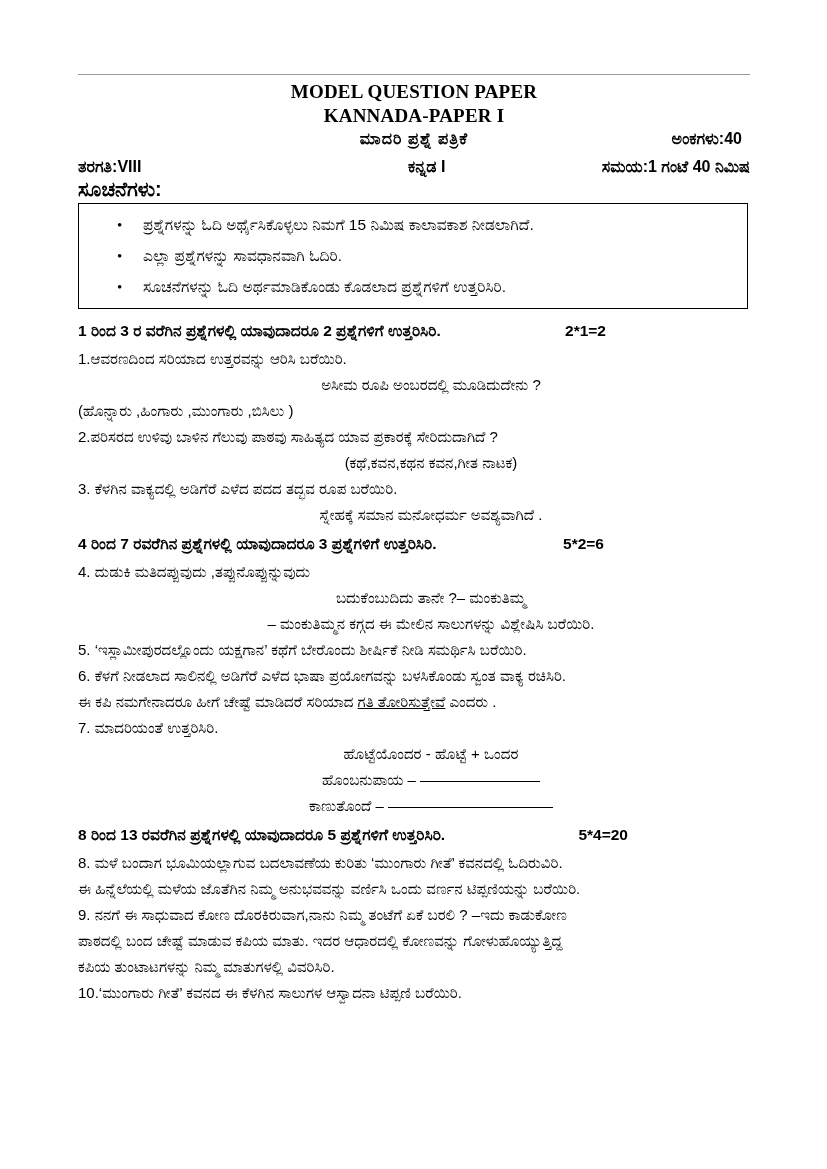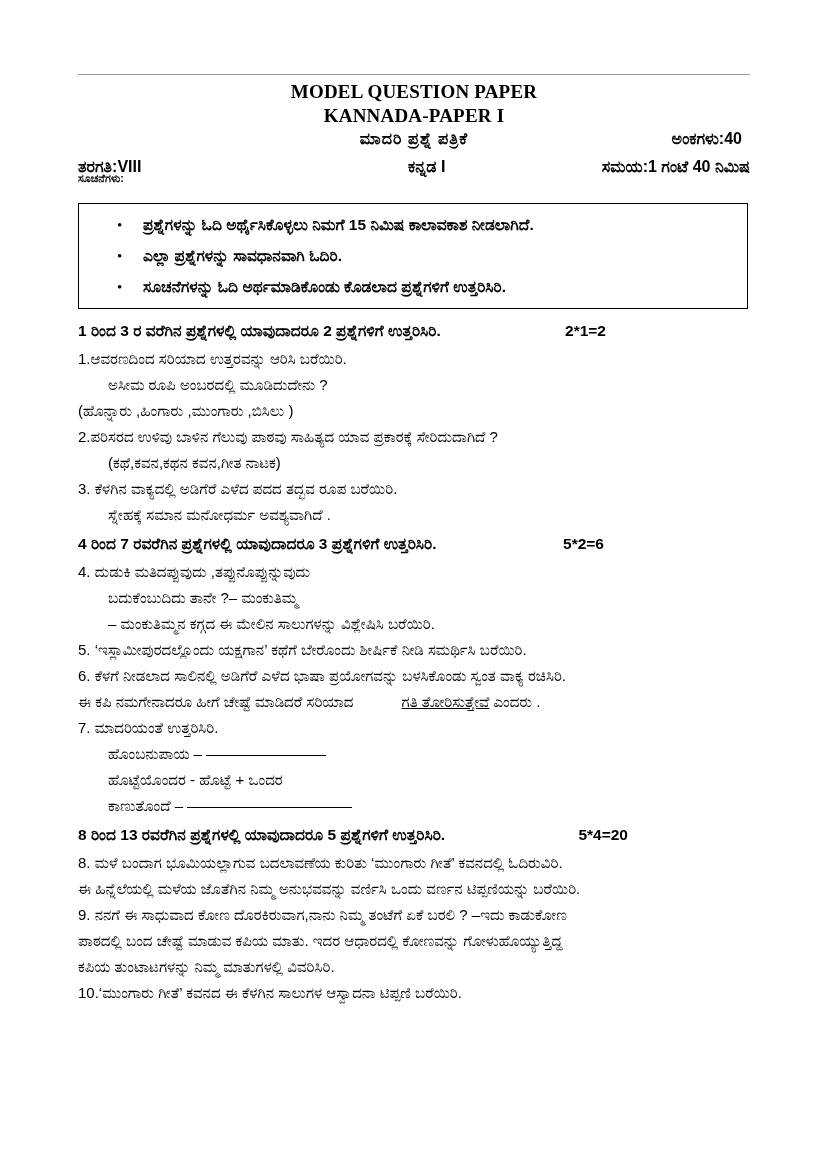--- a/index.html
+++ b/index.html
@@ -79,24 +79,24 @@
     top: 0;
   }
   .kan-right2 {
     position: absolute;
     right: 0;
     top: 0;
   }
   .instructions-label {
     position: absolute;
     left: 78px;
-    top: 172px;
-    font-family: "Liberation Sans", sans-serif;
-    font-weight: bold;
-    font-size: 11px;
+    top: 178px;
+    font-family: "Liberation Sans", sans-serif;
+    font-weight: bold;
+    font-size: 20px;
   }
   .inst-box {
     position: absolute;
     left: 78px;
     top: 203px;
     width: 670px;
     border: 1px solid #000;
     box-sizing: border-box;
     padding: 10px 8px 10px 8px;
   }
@@ -109,21 +109,21 @@
   .bullet {
     width: 12px;
     min-width: 12px;
     margin-left: 30px;
     margin-right: 14px;
     font-size: 15px;
     line-height: 22px;
   }
   .inst-text {
     font-family: "Liberation Sans", sans-serif;
-    font-weight: bold;
+    font-weight: normal;
     font-size: 15.5px;
     line-height: 22px;
   }
   .content {
     position: absolute;
     left: 78px;
     top: 314px;
     width: 676px;
   }
   .section-head {
@@ -142,22 +142,22 @@
   .section-head.sec2 .marks { right: 150px; }
   .section-head.sec3 .marks { right: 126px; }
   .q {
     font-family: "Liberation Sans", sans-serif;
     font-size: 15px;
     line-height: 25px;
     margin: 1px 0 0 0;
   }
   .q.i1 { margin-left: 0px; }
   .q.i2 { }
-  .q.i3 { margin-left: 30px; }
-  .u { text-decoration: underline; margin-left: 44px; }
+  .q.i3 { margin-left: 30px; text-align: center; }
+  .u { text-decoration: underline; }
   .dash-line {
     display: inline-block;
     border-bottom: 1px solid #000;
     height: 0;
     vertical-align: middle;
   }
 </style>
 </head>
 <body>
 
@@ -220,25 +220,25 @@
 
     <div class="q i1">4. ದುಡುಕಿ ಮತಿದಪ್ಪುವುದು ,ತಪ್ಪುನೊಪ್ಪುನ್ನುವುದು</div>
     <div class="q i3">ಬದುಕೆಂಬುದಿದು ತಾನೇ ?– ಮಂಕುತಿಮ್ಮ</div>
     <div class="q i3">– ಮಂಕುತಿಮ್ಮನ ಕಗ್ಗದ ಈ ಮೇಲಿನ ಸಾಲುಗಳನ್ನು ವಿಶ್ಲೇಷಿಸಿ ಬರೆಯಿರಿ.</div>
     <div class="q i1">5. ‘ಇಸ್ಲಾಮೀಪುರದಲ್ಲೊಂದು ಯಕ್ಷಗಾನ’ ಕಥೆಗೆ ಬೇರೊಂದು ಶೀರ್ಷಿಕೆ ನೀಡಿ ಸಮರ್ಥಿಸಿ ಬರೆಯಿರಿ.</div>
     <div class="q i1">6. ಕೆಳಗೆ ನೀಡಲಾದ ಸಾಲಿನಲ್ಲಿ ಅಡಿಗೆರೆ ಎಳೆದ ಭಾಷಾ ಪ್ರಯೋಗವನ್ನು ಬಳಸಿಕೊಂಡು ಸ್ವಂತ ವಾಕ್ಯ ರಚಿಸಿರಿ.</div>
     <div class="q i1">
       <span>ಈ ಕಪಿ ನಮಗೇನಾದರೂ ಹೀಗೆ ಚೇಷ್ಟೆ ಮಾಡಿದರೆ ಸರಿಯಾದ </span><span class="u">ಗತಿ ತೋರಿಸುತ್ತೇವೆ</span><span> ಎಂದರು .</span>
     </div>
     <div class="q i1">7. ಮಾದರಿಯಂತೆ ಉತ್ತರಿಸಿರಿ.</div>
+    <div class="q i3">ಹೊಟ್ಟೆಯೊಂದರ - ಹೊಟ್ಟೆ + ಒಂದರ</div>
+
     <div class="q i3">
       <span>ಹೊಂಬನುಪಾಯ – </span><span class="dash-line" style="width:120px"></span>
     </div>
-
-    <div class="q i3">ಹೊಟ್ಟೆಯೊಂದರ - ಹೊಟ್ಟೆ + ಒಂದರ</div>
     <div class="q i3">
       <span>ಕಾಣುತೊಂದೆ – </span><span class="dash-line" style="width:165px"></span>
     </div>
 
     <div class="section-head sec3">
       <span>8 ರಿಂದ 13 ರವರೆಗಿನ ಪ್ರಶ್ನೆಗಳಲ್ಲಿ  ಯಾವುದಾದರೂ 5 ಪ್ರಶ್ನೆಗಳಿಗೆ ಉತ್ತರಿಸಿರಿ.</span>
       <span class="marks">5*4=20</span>
     </div>
 
     <div class="q i1">8. ಮಳೆ ಬಂದಾಗ ಭೂಮಿಯಲ್ಲಾಗುವ ಬದಲಾವಣೆಯ ಕುರಿತು ‘ಮುಂಗಾರು ಗೀತೆ’ ಕವನದಲ್ಲಿ ಓದಿರುವಿರಿ.</div>

